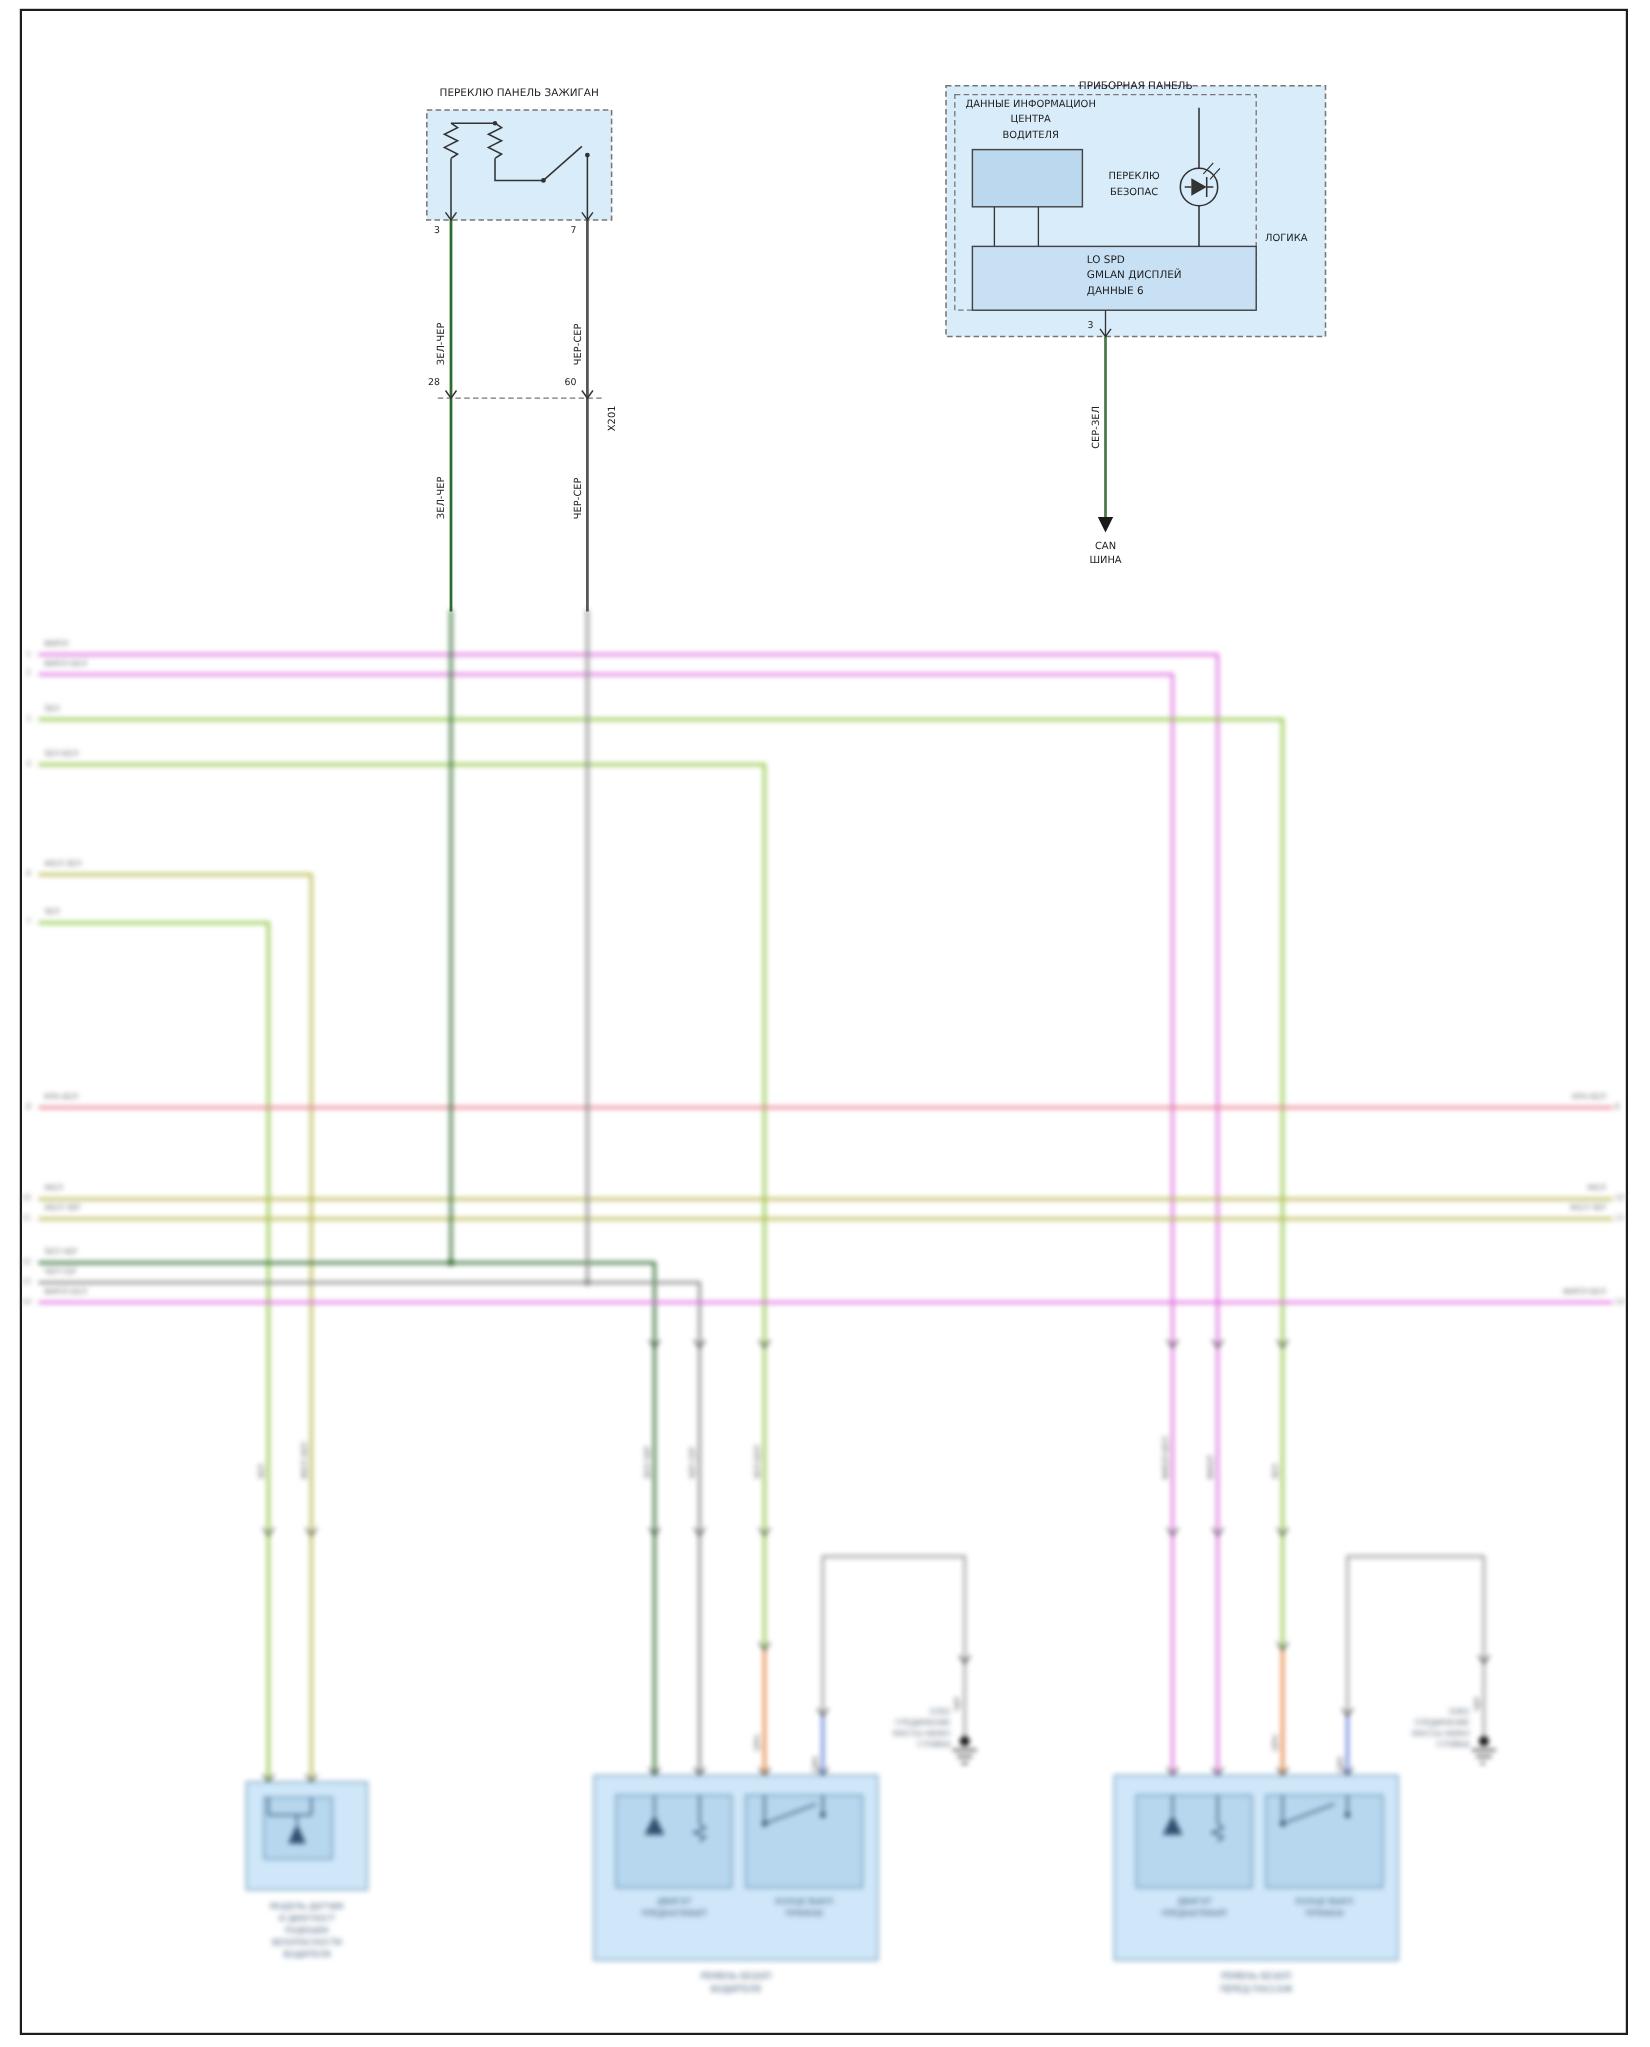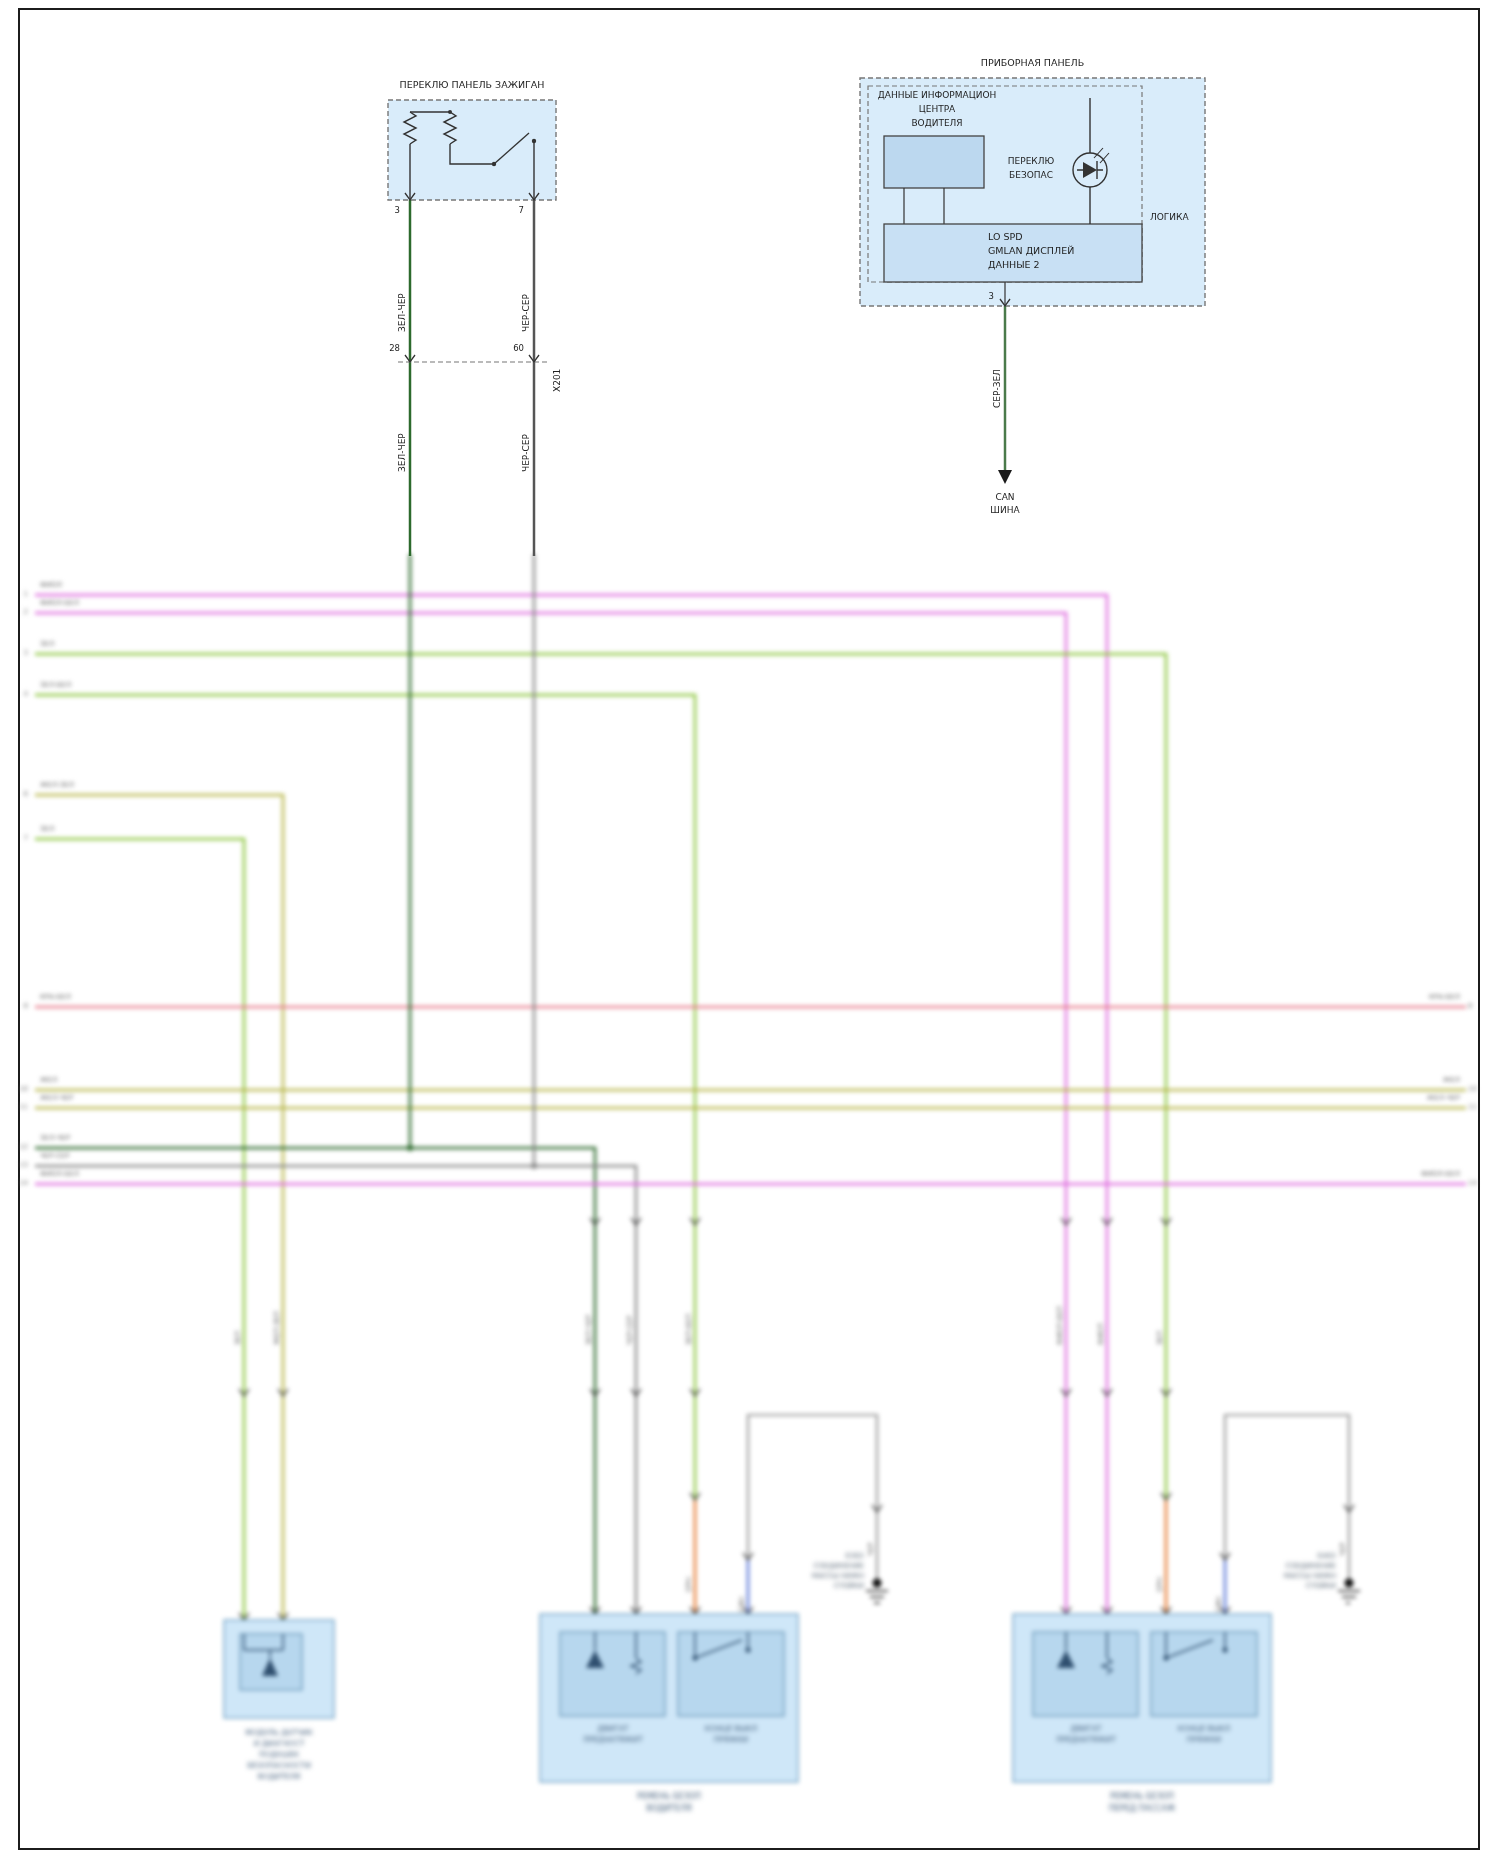--- a/index.html
+++ b/index.html
@@ -293,27 +293,27 @@
   <div class="lab r" style="left:380px;top:206px;width:20px;font-size:8.5px;">3</div>
   <div class="lab r" style="left:504px;top:206px;width:20px;font-size:8.5px;">7</div>
   <div class="vlab" style="left:397px;top:332px;">ЗЕЛ-ЧЕР</div>
   <div class="vlab" style="left:521px;top:332px;">ЧЕР-СЕР</div>
   <div class="lab r" style="left:378px;top:344px;width:22px;font-size:8.5px;">28</div>
   <div class="lab r" style="left:502px;top:344px;width:22px;font-size:8.5px;">60</div>
   <div class="vlab" style="left:552px;top:392px;">X201</div>
   <div class="vlab" style="left:397px;top:472px;">ЗЕЛ-ЧЕР</div>
   <div class="vlab" style="left:521px;top:472px;">ЧЕР-СЕР</div>
 
-  <div class="lab c" style="left:930px;top:58px;width:205px;font-size:9.5px;">ПРИБОРНАЯ ПАНЕЛЬ</div>
+  <div class="lab c" style="left:930px;top:74px;width:205px;font-size:9.5px;">ПРИБОРНАЯ ПАНЕЛЬ</div>
   <div class="lab c" style="left:862px;top:90px;width:150px;font-size:9px;">ДАННЫЕ ИНФОРМАЦИОН</div>
   <div class="lab c" style="left:862px;top:104px;width:150px;font-size:9px;">ЦЕНТРА</div>
   <div class="lab c" style="left:862px;top:118px;width:150px;font-size:9px;">ВОДИТЕЛЯ</div>
   <div class="lab c" style="left:995px;top:156px;width:72px;font-size:9px;">ПЕРЕКЛЮ</div>
   <div class="lab c" style="left:995px;top:170px;width:72px;font-size:9px;">БЕЗОПАС</div>
   <div class="lab" style="left:1150px;top:212px;font-size:9px;">ЛОГИКА</div>
   <div class="lab" style="left:988px;top:232px;font-size:9.5px;">LO SPD</div>
   <div class="lab" style="left:988px;top:246px;font-size:9.5px;">GMLAN ДИСПЛЕЙ</div>
-  <div class="lab" style="left:988px;top:260px;font-size:9.5px;">ДАННЫЕ 2</div>
+  <div class="lab" style="left:988px;top:260px;font-size:9.5px;">ДАННЫЕ 6</div>
   <div class="lab r" style="left:972px;top:292px;width:22px;font-size:8.5px;">3</div>
   <div class="vlab" style="left:992px;top:408px;">СЕР-ЗЕЛ</div>
   <div class="lab c" style="left:975px;top:492px;width:60px;font-size:9px;">CAN</div>
   <div class="lab c" style="left:975px;top:505px;width:60px;font-size:9px;">ШИНА</div>
 </div>
 
 </body></html>

